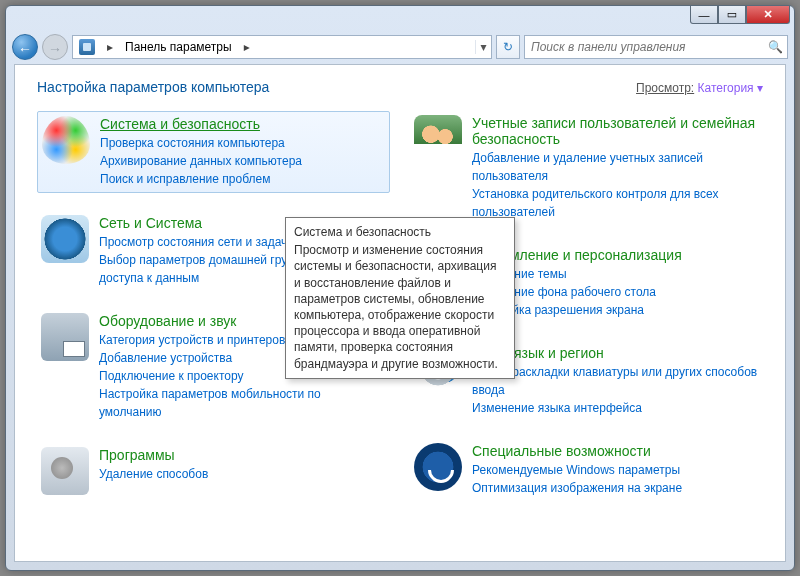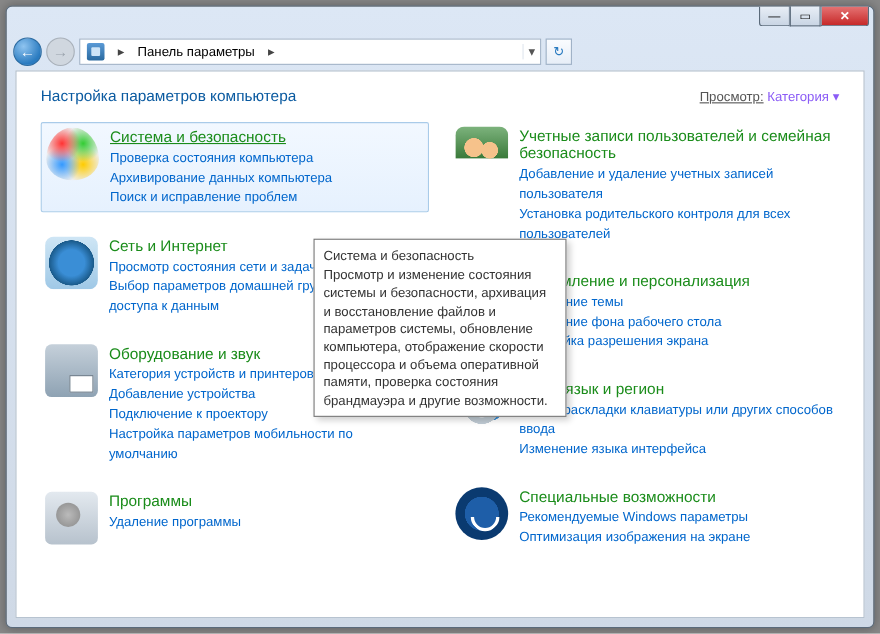--- a/index.html
+++ b/index.html
@@ -206,20 +206,24 @@
         </span>
       <span class="addr-sep">▸</span>
       <span class="addr-text">Панель параметры</span>
       <span class="addr-sep">▸</span>
       <span style="flex:1"></span>
       <span class="addr-drop">▾</span>
     </div>
 
     <div class="refresh-btn">↻</div>
 
+    <div class="search-box">
+      <input placeholder="Поиск в панели управления" style="">
+      <span class="search-icon">🔍</span>
+    </div>
   </div>
 
   <div class="content">
 
     <div class="header-row">
       <div class="page-title">Настройка параметров компьютера</div>
       <div>
         <span class="view-label">Просмотр:</span>
         <span class="view-value">
           <span>Категория</span> <span>▾</span>
@@ -237,42 +241,42 @@
             <div class="cat-title underline">Система и безопасность</div>
             <a class="cat-link">Проверка состояния компьютера</a>
             <a class="cat-link">Архивирование данных компьютера</a>
             <a class="cat-link">Поиск и исправление проблем</a>
           </div>
         </div>
 
         <div class="category">
           <div class="cat-icon ic-net"></div>
           <div class="cat-body">
-            <div class="cat-title">Сеть и Интернет</div>
+            <div class="cat-title">Сеть и Система</div>
             <a class="cat-link">Просмотр состояния сети и задач</a>
             <a class="cat-link">Выбор параметров домашней группы и общего доступа к данным</a>
           </div>
         </div>
 
         <div class="category">
           <div class="cat-icon ic-hw"></div>
           <div class="cat-body">
             <div class="cat-title">Оборудование и звук</div>
             <a class="cat-link">Категория устройств и принтеров</a>
             <a class="cat-link">Добавление устройства</a>
             <a class="cat-link">Подключение к проектору</a>
             <a class="cat-link">Настройка параметров мобильности по умолчанию</a>
           </div>
         </div>
 
         <div class="category">
           <div class="cat-icon ic-prog"></div>
           <div class="cat-body">
             <div class="cat-title">Программы</div>
-            <a class="cat-link">Удаление программы</a>
+            <a class="cat-link">Удаление способов</a>
           </div>
         </div>
 
       </div>
 
       <div class="col">
 
         <div class="category">
           <div class="cat-icon ic-users"></div>
           <div class="cat-body">
@@ -308,17 +312,17 @@
             <a class="cat-link">Рекомендуемые Windows параметры</a>
             <a class="cat-link">Оптимизация изображения на экране</a>
           </div>
         </div>
 
       </div>
     </div>
 
     <div class="tooltip">
       <div class="tooltip-title">Система и безопасность</div>
-      <div>Просмотр и изменение состояния системы и безопасности, архивация и восстановление файлов и параметров системы, обновление компьютера, отображение скорости процессора и объема оперативной памяти, проверка состояния брандмауэра и другие возможности.</div>
+      <div>Просмотр и изменение состояния системы и безопасности, архивация и восстановление файлов и параметров системы, обновление компьютера, отображение скорости процессора и ввода оперативной памяти, проверка состояния брандмауэра и другие возможности.</div>
     </div>
 
   </div>
 </div>
 
 </body></html>

